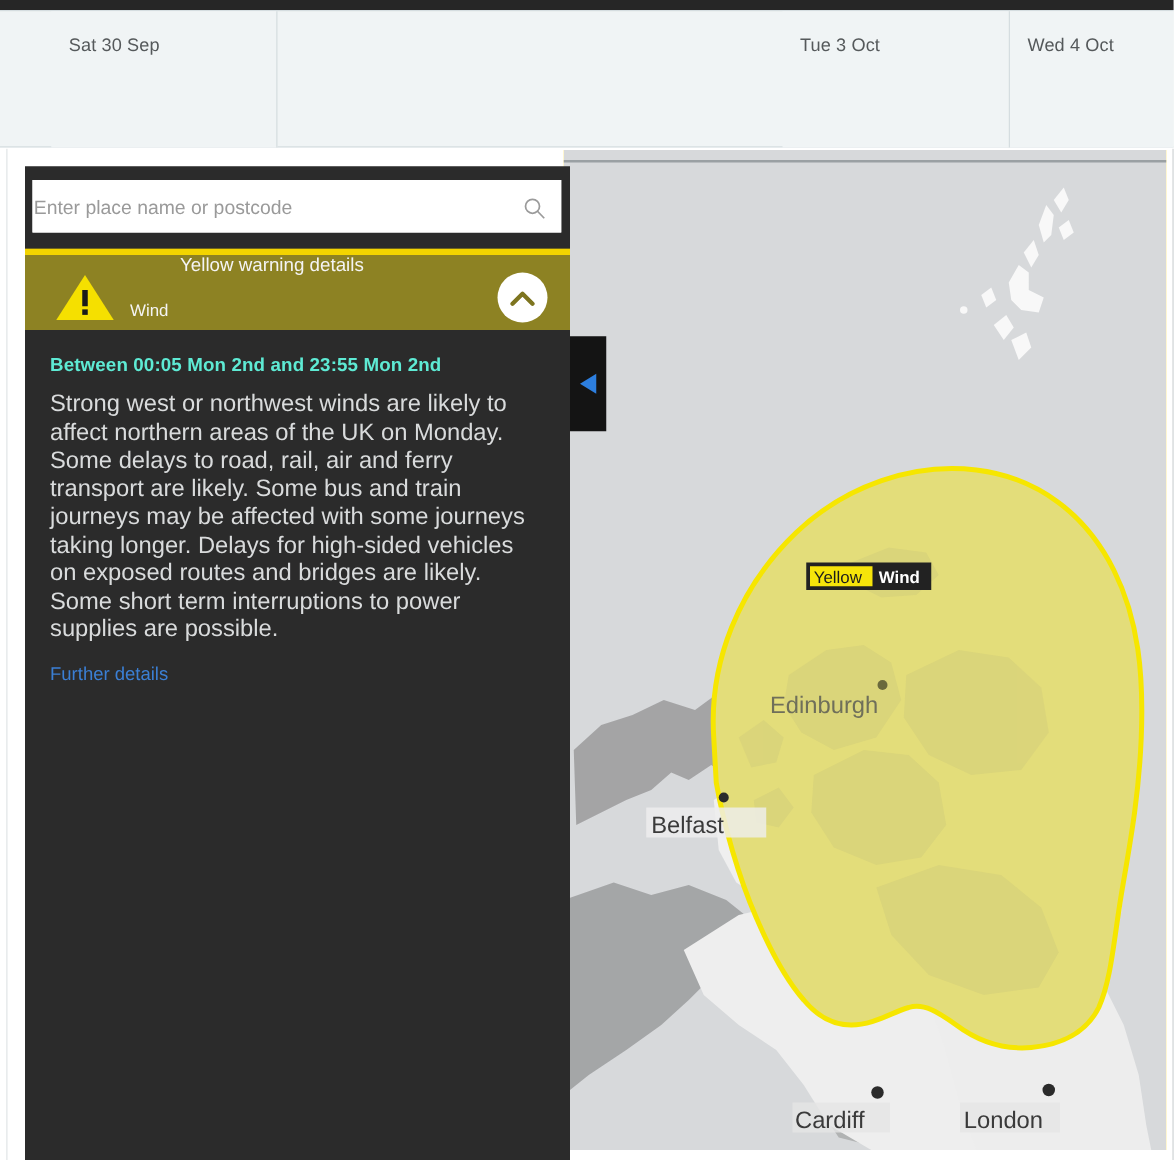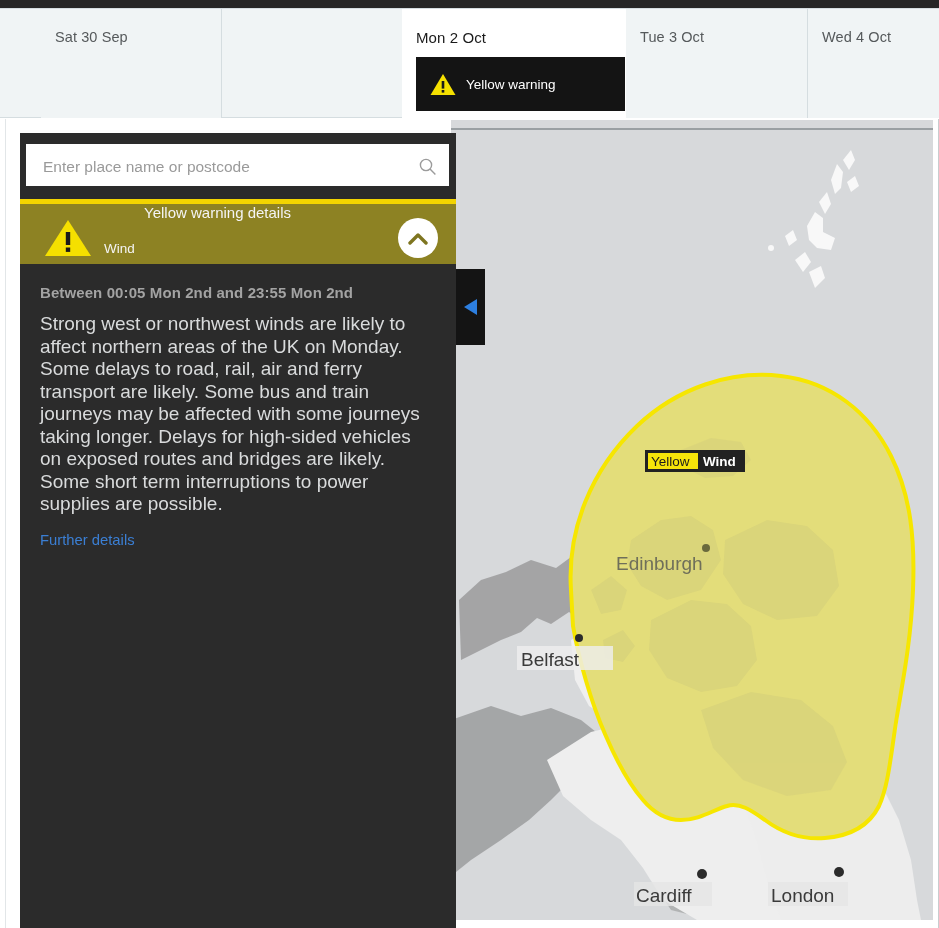--- a/index.html
+++ b/index.html
@@ -87,21 +87,21 @@
     background: #2b2b2b; z-index: 5;
   }
   .search-zone { position: relative; height: 66px; }
   .search-box {
     position: absolute; left: 6px; top: 11px; width: 423px; height: 42px;
     background: #ffffff; border: 1px solid #ffffff;
   }
   .search-input {
     position: absolute; left: 0; top: 0; width: 385px; height: 44px;
     border: 0; outline: 0; background: transparent;
-    padding-left: 16px; font-size: 15.5px; color: #3a3a3a;
+    font-size: 15.5px; color: #3a3a3a;
     font-family: "Liberation Sans", sans-serif;
   }
   .search-input::placeholder { color: #9a9a9a; }
   .search-icon-btn {
     position: absolute; right: 8px; top: 8px; width: 26px; height: 26px;
     background: transparent; border: 0; cursor: pointer;
     display:flex; align-items:center; justify-content:center;
   }
 
   
@@ -128,21 +128,21 @@
   .chev-btn {
     position: absolute; right: 18px; top: 14px;
     width: 40px; height: 40px; border-radius: 50%;
     background: #ffffff; border: 0; cursor: pointer;
     display:flex; align-items:center; justify-content:center;
   }
 
   
   .warn-body { padding: 20px 20px 0 20px; }
   .warn-period {
-    font-size: 15px; color: #a3a3a3; font-weight: bold;
+    font-size: 15px; color: #5eead4; font-weight: bold;
     margin-bottom: 12px; letter-spacing: .1px;
   }
   .warn-text {
     font-size: 19px; line-height: 22.5px; color: #d9dbdc;
     max-width: 400px;
   }
   .further-link {
     display: inline-block; margin-top: 16px;
     font-size: 14.8px; color: #3b7fd4; text-decoration: none; cursor: pointer;
   }
@@ -157,31 +157,20 @@
 
   <div class="top-strip"></div>
 
   <div class="tabbar">
 
     <div class="tab" style="left:0px;width:181px;">
       <span class="tab-label">Sat 30 Sep</span>
     </div>
 
 
-    <div class="tab active" style="left:361px;width:224px;">
-      <span class="tab-label">Mon 2 Oct</span>
-      <div class="warn-chip">
-        <svg class="tri-sm" viewBox="0 0 26 23">
-          <polygon points="13,1 25.5,22 0.5,22" fill="#f5e000"></polygon>
-          <rect x="11.7" y="8" width="2.6" height="7.6" fill="#1a1a1a"></rect>
-          <rect x="11.7" y="17" width="2.6" height="2.6" fill="#1a1a1a"></rect>
-        </svg>
-        <span class="chip-text">Yellow warning</span>
-      </div>
-    </div>
 
     <div class="tab" style="left:585px;width:182px;">
       <span class="tab-label">Tue 3 Oct</span>
     </div>
 
     <div class="tab" style="left:767px;width:172px;border-right:none;">
       <span class="tab-label">Wed 4 Oct</span>
     </div>
   </div>
 

